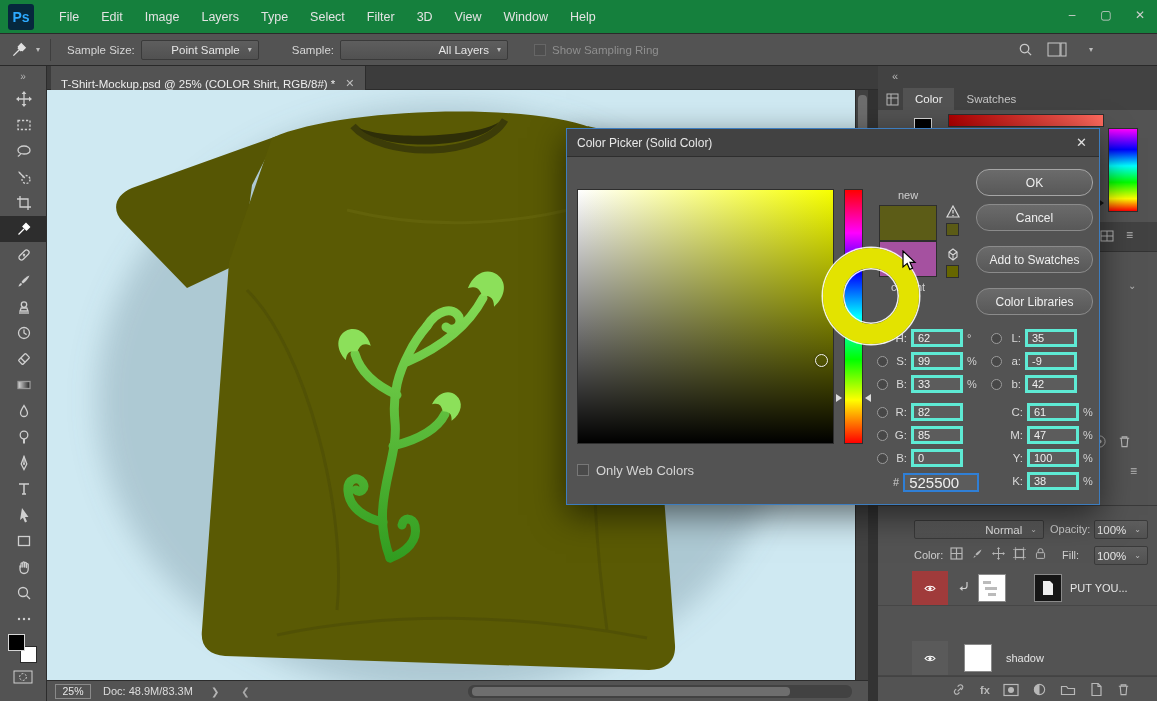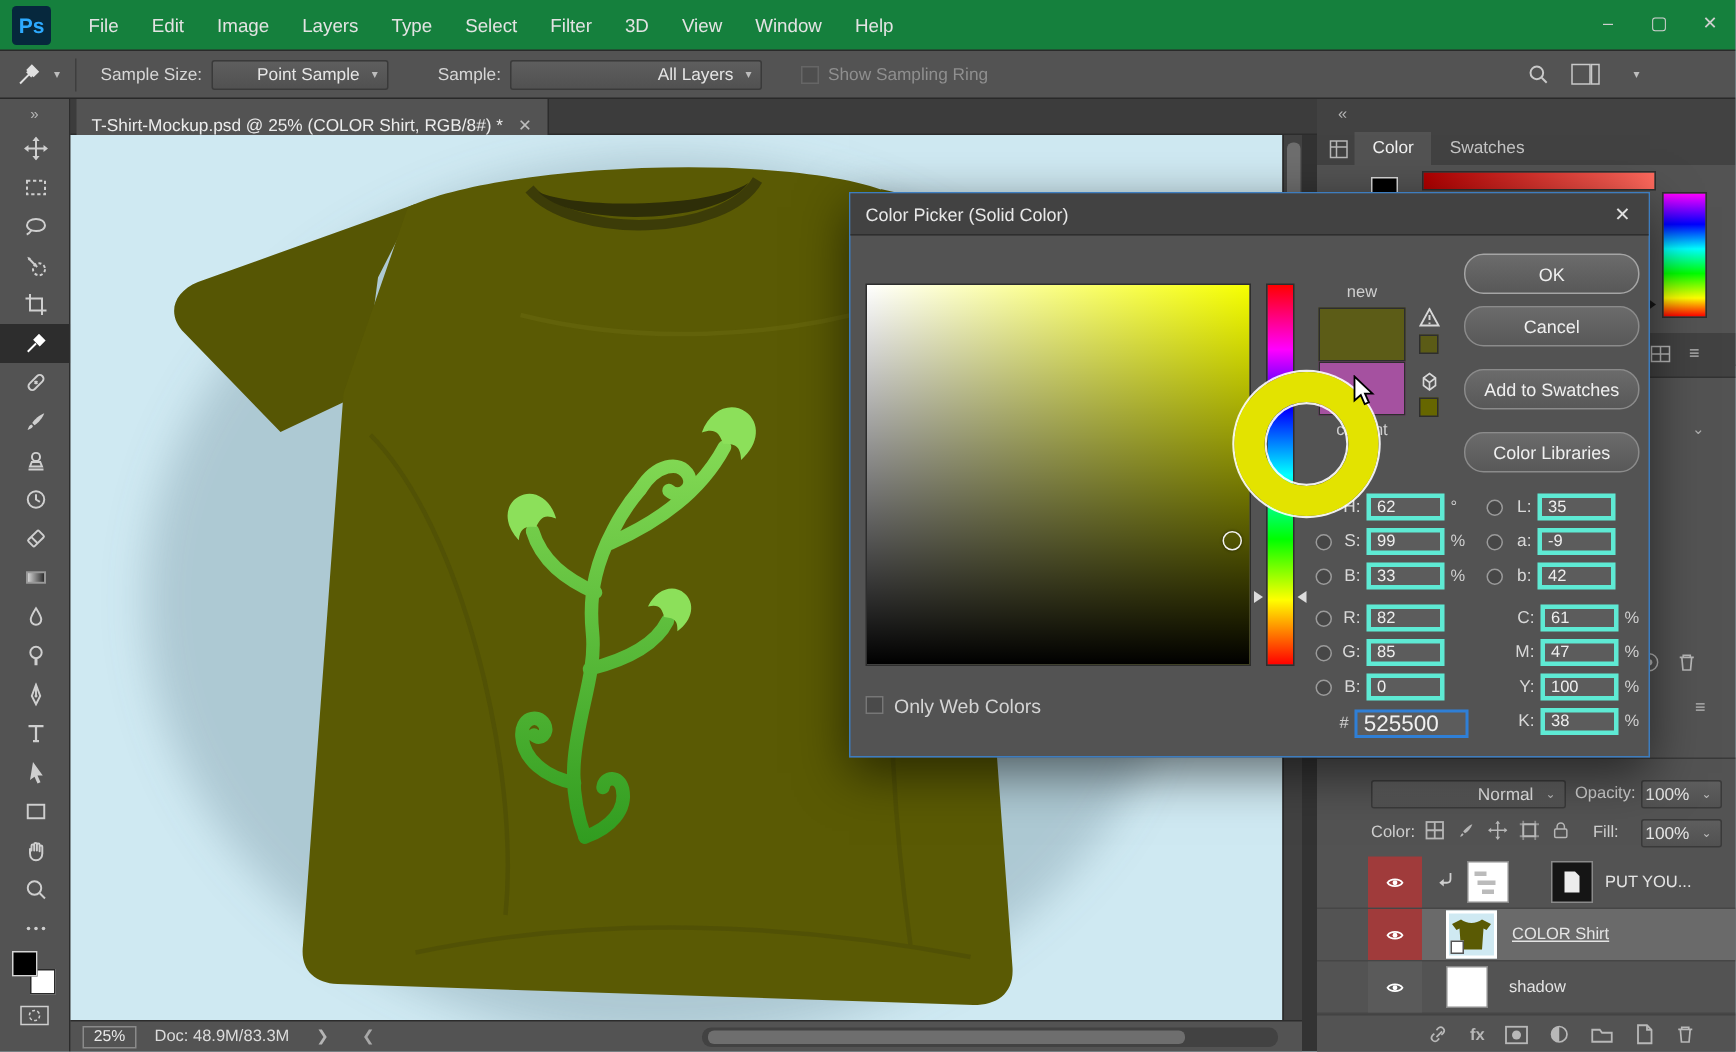--- a/index.html
+++ b/index.html
@@ -490,36 +490,20 @@
         </svg>
     </div>
     <div class="abs" style="left:156px;top:3px;width:28px;height:28px;background:#151515;border:1px solid #8a8a8a;display:flex;align-items:center;justify-content:center">
       <svg width="14" height="16" viewBox="0 0 14 16">
           <path d="M2 1h7l3 3v11H2z" fill="#ededed"></path>
         </svg>
     </div>
     <span class="llabel abs" style="left:192px;top:11px">PUT YOU...</span>
   </div>
 
-  <div class="lrow" style="top:100px">
-    <div class="sel-row-bg"></div>
-    <div class="eyecell red">
-      <svg width="14" height="11" viewBox="0 0 12 11">
-          <path d="M1 5.5C3 2.5 9 2.5 11 5.5 9 8.5 3 8.5 1 5.5z" fill="none" stroke="#fff" stroke-width="1.1"></path>
-          <circle cx="6" cy="5.5" r="1.6" fill="#fff"></circle>
-        </svg>
-    </div>
-    <div class="abs" style="left:86px;top:1px;width:34px;height:32px;background:#cfe9f2;border:2px solid #fff;display:flex;align-items:flex-end">
-      <svg width="30" height="28" viewBox="0 0 30 28">
-          <path d="M8 4 L2 7 5 11 7 10 8 24 22 24 23 10 25 11 28 7 22 4 C18 7 12 7 8 4Z" fill="#5a5a04"></path>
-        </svg>
-      <div class="abs" style="left:1px;bottom:1px;width:9px;height:9px;background:#fff;border:1px solid #555"></div>
-    </div>
-    <span class="llabel abs" style="left:130px;top:11px;text-decoration:underline">COLOR Shirt</span>
-  </div>
 
   <div class="lrow" style="top:135px">
     <div class="eyecell gray">
       <svg width="14" height="11" viewBox="0 0 12 11">
           <path d="M1 5.5C3 2.5 9 2.5 11 5.5 9 8.5 3 8.5 1 5.5z" fill="none" stroke="#fff" stroke-width="1.1"></path>
           <circle cx="6" cy="5.5" r="1.6" fill="#fff"></circle>
         </svg>
     </div>
     <div class="thumb abs" style="left:86px;top:3px;width:28px;height:28px"></div>
     <span class="llabel abs" style="left:128px;top:11px">shadow</span>

